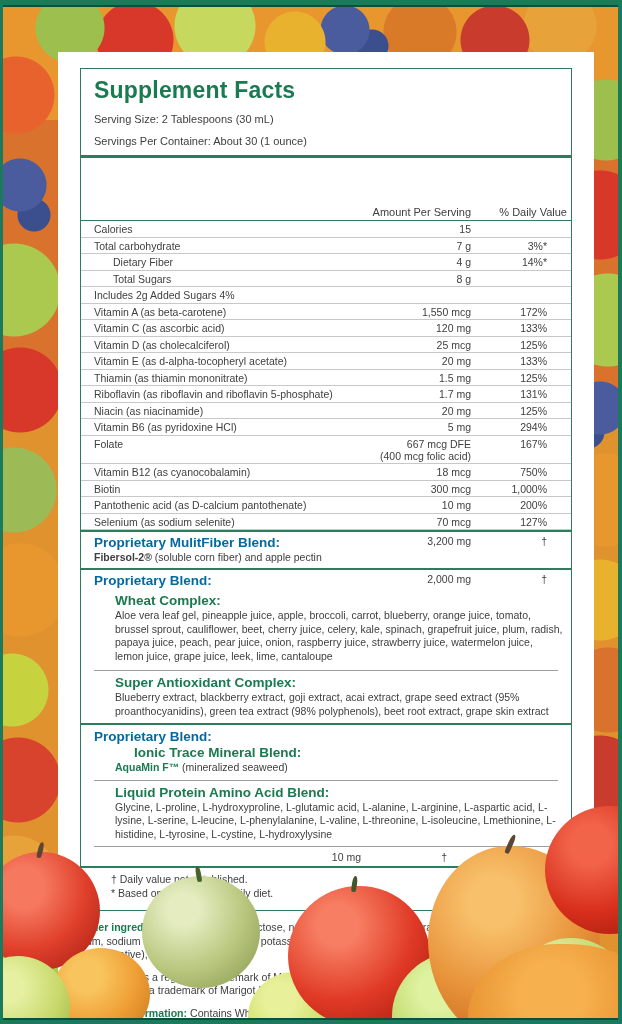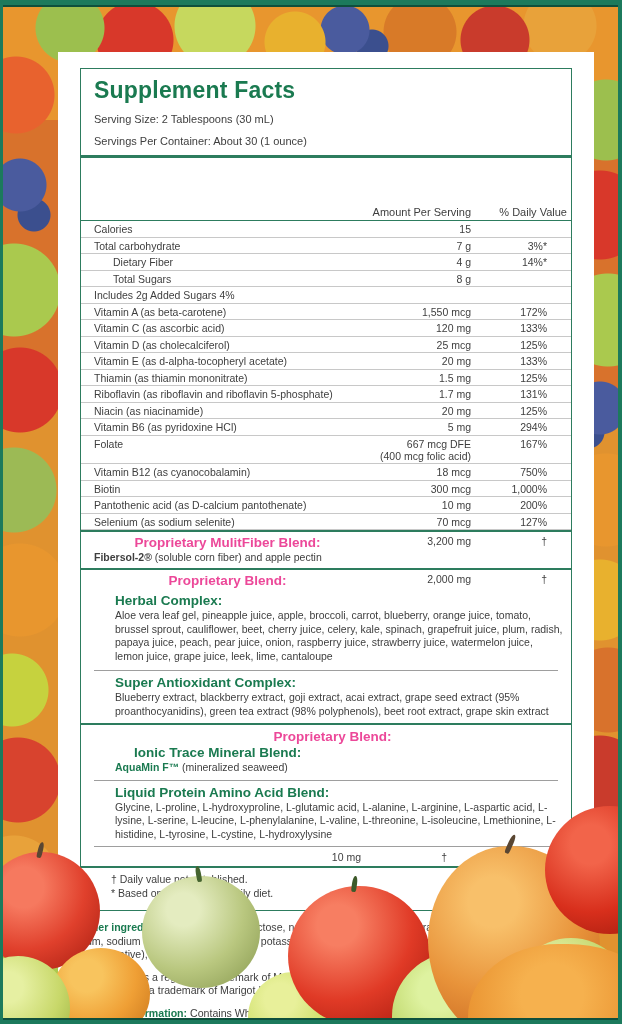--- a/index.html
+++ b/index.html
@@ -67,21 +67,21 @@
   .grid{display:grid;grid-template-columns:1fr 110px 100px;align-items:end;}
   .hdr{font-size:11px;color:#3e3e3e;padding:4px 0 2px 0;}
   .hdr .c-amt{text-align:right;margin-top:44px;}
   .hdr .c-dv{text-align:right;padding-right:4px;}
   .n-row{font-size:10.5px;color:#3e3e3e;border-bottom:1px solid #c8c8c8;padding:2px 0 1.5px 0;align-items:start;}
   .n-label{padding-left:13px;}
   .indent .n-label{padding-left:32px;}
   .n-amount{text-align:right;}
   .n-dv{text-align:right;padding-right:24px;}
   .blend-row{font-size:10.5px;color:#3e3e3e;padding:3px 0 1px 0;align-items:start;}
-  .blend-title{font-size:13.5px;font-weight:bold;color:#ec4899;padding-left:13px;text-align:center;}
+  .blend-title{font-size:13.5px;font-weight:bold;color:#0369a1;padding-left:13px;}
   .blend-ing{font-size:10.5px;color:#3e3e3e;padding:0 10px 4px 13px;line-height:13px;}
   .sub-sec{padding-left:34px;padding-right:8px;}
   .sub-title{font-size:13.5px;font-weight:bold;color:#1a7a50;padding-top:4px;}
   .sub-ing{font-size:10.5px;color:#3e3e3e;line-height:13.5px;padding:1px 0 5px 0;}
   .green-bold{font-weight:bold;color:#1a7a50;}
   .gray-bold{font-weight:bold;color:#3e3e3e;}
   .footnotes{font-size:10.5px;color:#3e3e3e;line-height:14px;padding:4px 0 0 30px;}
   .below{margin:10px 22px 0 22px;font-size:10.6px;color:#3e3e3e;line-height:13.5px;}
   .below p{margin:0 0 9px 0;}
   
@@ -235,21 +235,21 @@
     <div class="blend-ing"><span class="gray-bold">Fibersol-2®</span><span> (soluble corn fiber) and apple pectin</span></div>
 
     <div class="medline"></div>
 
     <div class="grid blend-row">
       <div class="blend-title">Proprietary Blend:</div>
       <div class="n-amount">2,000 mg</div>
       <div class="n-dv">†</div>
     </div>
     <div class="sub-sec">
-      <div class="sub-title">Herbal Complex:</div>
+      <div class="sub-title">Wheat Complex:</div>
       <div class="sub-ing">Aloe vera leaf gel, pineapple juice, apple, broccoli, carrot, blueberry, orange juice, tomato, brussel sprout, cauliflower, beet, cherry juice, celery, kale, spinach, grapefruit juice, plum, radish, papaya juice, peach, pear juice, onion, raspberry juice, strawberry juice, watermelon juice, lemon juice, grape juice, leek, lime, cantaloupe</div>
     </div>
     <div class="thinline" style="margin:2px 13px 0 13px;"></div>
     <div class="sub-sec">
       <div class="sub-title">Super Antioxidant Complex:</div>
       <div class="sub-ing">Blueberry extract, blackberry extract, goji extract, acai extract, grape seed extract (95% proanthocyanidins), green tea extract (98% polyphenols), beet root extract, grape skin extract</div>
     </div>
 
     <div class="medline" style="border-top-width:2.5px;"></div>
 

